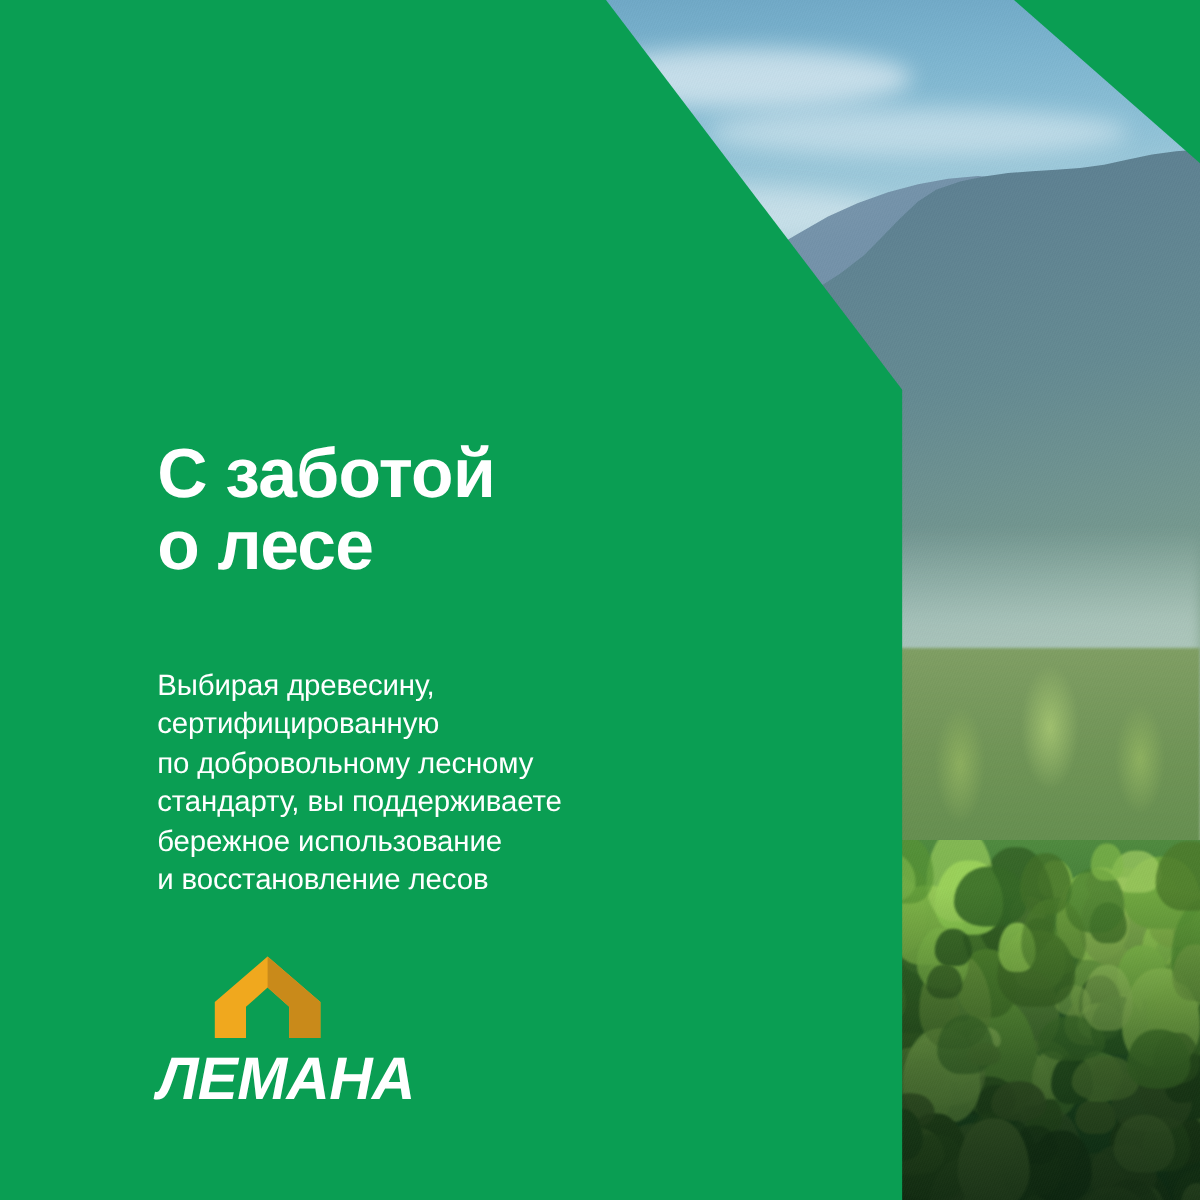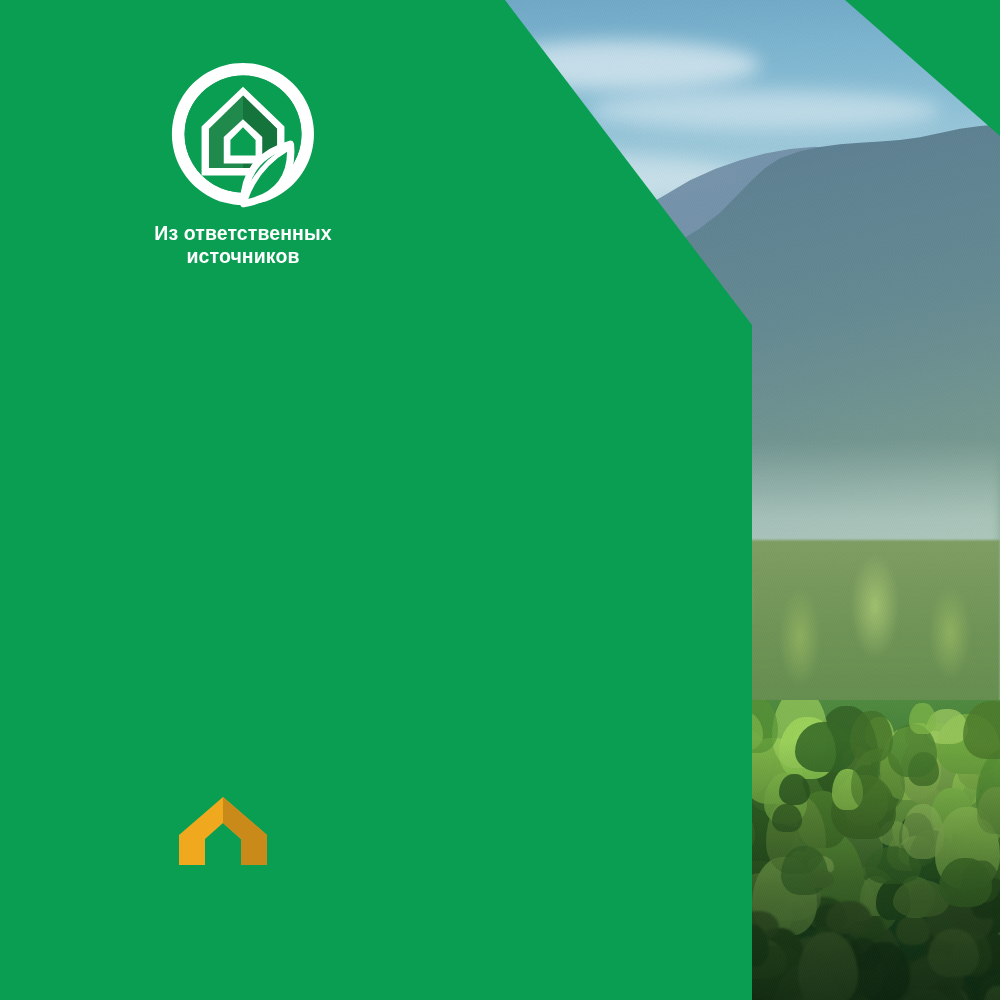--- a/index.html
+++ b/index.html
@@ -480,46 +480,33 @@
       <div class="photo-dark-bottom"></div>
       <div class="photo-grain"></div>
     </div>
   </div>
 
   <div class="green-main"></div>
   <div class="green-corner"></div>
 
   <div class="content">
 
-    <div class="badge">
-      <svg class="badge-mark" viewBox="0 0 100 100">
-
-        <path d="M50 2 A48 48 0 1 1 49.9 2 Z
-                 M50 10.5 A39.5 39.5 0 1 0 50.1 10.5 Z" fill="#ffffff" fill-rule="evenodd"></path>
-
-        <circle cx="50" cy="50" r="39.5" fill="#0a9e53"></circle>
-
-        <path d="M50 18 L78 45 L78 78 L22 78 L22 45 Z" fill="#ffffff"></path>
-
-        <path d="M50 24 L73 46.5 L73 73 L27 73 L27 46.5 Z" fill="#1f8a4c"></path>
-        <path d="M50 24 L73 46.5 L73 73 L50 73 Z" fill="#15733c"></path>
-
-        <path d="M50 40 L63 52 L63 70 L37 70 L37 52 Z" fill="#ffffff"></path>
-        <path d="M50 45.5 L58.5 54 L58.5 64.5 L41.5 64.5 L41.5 54 Z" fill="#0a9e53"></path>
-
-        <path d="M50.5 97 C50.5 78 60 63 82 57 C84 78 74 93 50.5 97 Z" fill="#0a9e53" stroke="#ffffff" stroke-width="5" stroke-linejoin="round"></path>
-        <path d="M51 96 C56 80 66 68 80.5 59.5" fill="none" stroke="#ffffff" stroke-width="3.4" stroke-linecap="round"></path>
-      </svg>
-      <div class="badge-caption">Из ответственных
-источников</div>
-    </div>
-
-
+
+    <h1 class="headline">С заботой
+о лесе</h1>
+
+    <p class="body-text">Выбирая древесину,
+сертифицированную
+по добровольному лесному
+стандарту, вы поддерживаете
+бережное использование
+и восстановление лесов</p>
 
     <div class="brand">
       <svg class="brand-mark" viewBox="0 0 96 72">
         <path d="M48 2 L92 40 L92 70 L66 70 L66 44 L48 28 L30 44 L30 70 L4 70 L4 40 Z" fill="#f0a81e"></path>
         <path d="M48 2 L92 40 L92 70 L66 70 L66 44 L48 28 Z" fill="#c98a1a"></path>
       </svg>
+      <div class="brand-name">ЛЕМАНА</div>
     </div>
 
   </div>
 </div>
 
 </body></html>

